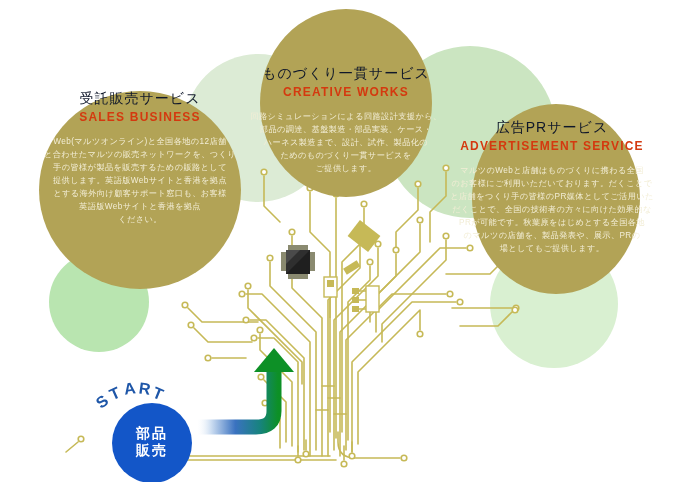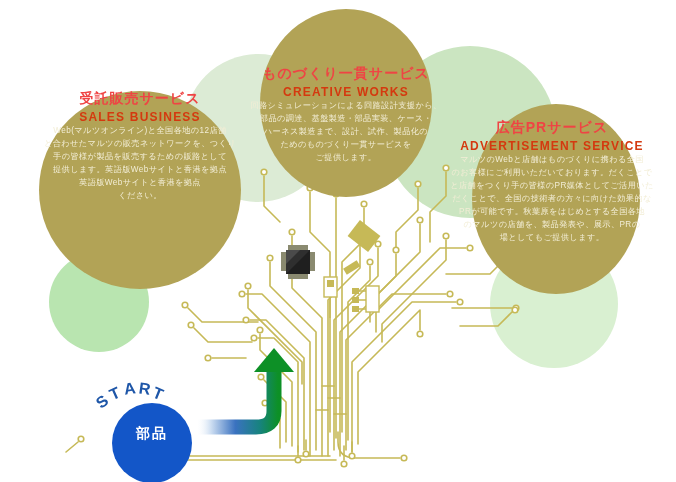--- a/index.html
+++ b/index.html
@@ -4,26 +4,26 @@
 <style>
   html,body{margin:0;padding:0;background:#ffffff;}
   #stage{
     position:relative;width:676px;height:482px;overflow:hidden;
     background:#ffffff;
     font-family:"Liberation Sans","DejaVu Sans",sans-serif;
   }
   #artwork{position:absolute;left:0;top:0;z-index:0;}
   .bubble-text{position:absolute;text-align:center;z-index:2;}
   .bubble-title{
-    color:#ef4444;font-weight:bold;font-size:14px;letter-spacing:1px;line-height:18px;
+    color:#0f172a;font-weight:normal;font-size:14px;letter-spacing:1px;line-height:18px;
   }
   .bubble-sub{
     color:#d4390f;font-weight:bold;font-size:12px;letter-spacing:1.2px;margin-top:3px;
   }
-  .bubble-body{}
+  .bubble-body{margin-top:11px;}
   .bubble-body div{
     color:#f2edd5;font-size:8.2px;line-height:13px;letter-spacing:0.4px;white-space:nowrap;
   }
   .start-letter{
     position:absolute;color:#1e56a8;font-weight:bold;font-size:16px;
     z-index:2;display:inline-block;
   }
   #parts-node-label{
     position:absolute;left:112px;top:417px;width:80px;text-align:center;z-index:2;
     color:#ffffff;font-weight:bold;font-size:14px;line-height:17px;letter-spacing:2px;margin-top:8px;
@@ -179,20 +179,21 @@
   </svg>
 
   <div class="bubble-text" style="left:40px;top:89px;width:200px;">
     <div class="bubble-title">受託販売サービス</div>
     <div class="bubble-sub">SALES BUSINESS</div>
     <div class="bubble-body">
       <div>Web(マルツオンライン)と全国各地の12店舗</div>
       <div>と合わせたマルツの販売ネットワークを、つくり</div>
       <div>手の皆様が製品を販売するための販路として</div>
       <div>提供します。英語版Webサイトと香港を拠点</div>
+      <div>とする海外向け顧客サポート窓口も、お客様</div>
       <div>英語版Webサイトと香港を拠点</div>
       <div>ください。</div>
     </div>
   </div>
 
   <div class="bubble-text" style="left:246px;top:64px;width:200px;">
     <div class="bubble-title">ものづくり一貫サービス</div>
     <div class="bubble-sub">CREATIVE WORKS</div>
     <div class="bubble-body">
       <div>回路シミュレーションによる回路設計支援から、</div>
@@ -220,15 +221,16 @@
   <div>
     <span class="start-letter" style="left:97px;top:393px;transform:rotate(-38deg);">S</span>
     <span class="start-letter" style="left:110px;top:385px;transform:rotate(-24deg);">T</span>
     <span class="start-letter" style="left:124px;top:380px;transform:rotate(-8deg);">A</span>
     <span class="start-letter" style="left:139px;top:380px;transform:rotate(8deg);">R</span>
     <span class="start-letter" style="left:153px;top:385px;transform:rotate(22deg);">T</span>
   </div>
 
   <div id="parts-node-label">
     <div>部品</div>
+    <div>販売</div>
   </div>
 
 </div>
 
 </body></html>

